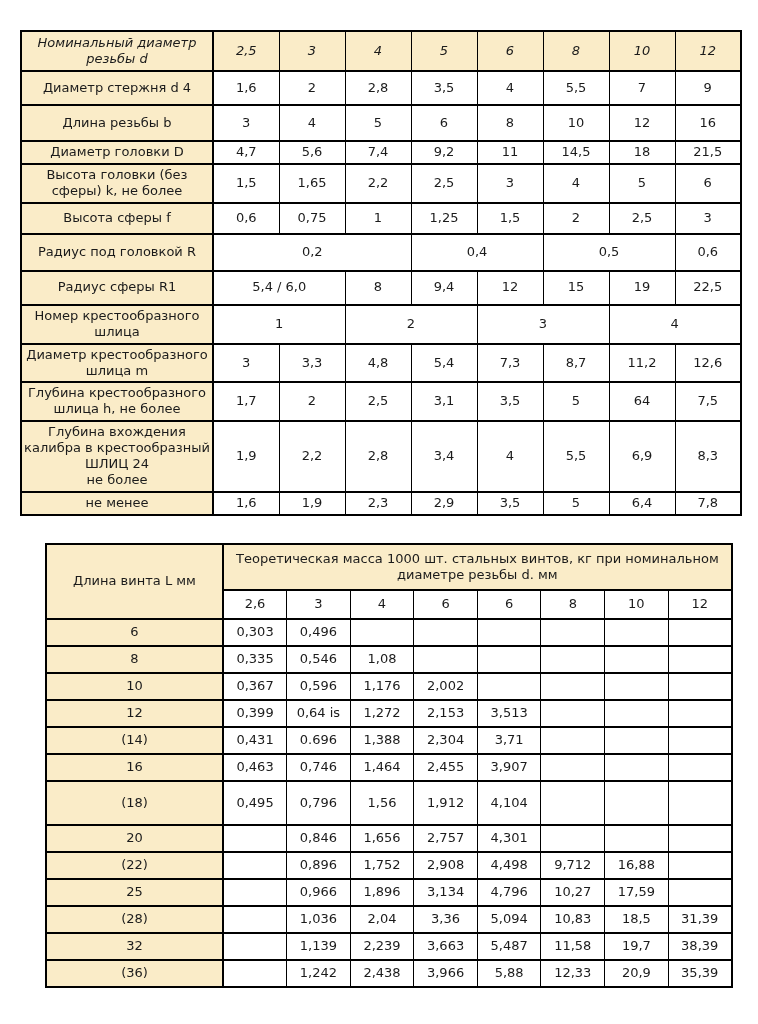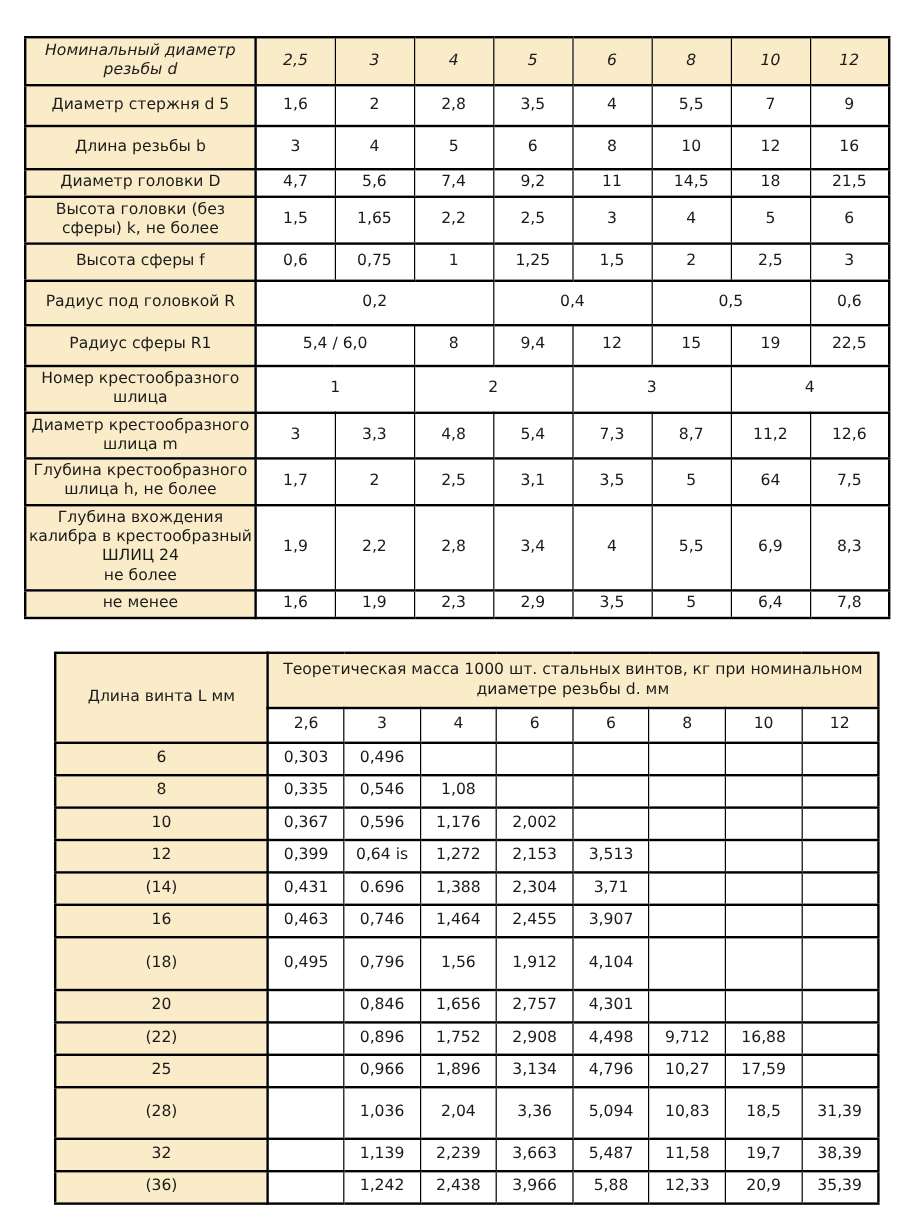--- a/index.html
+++ b/index.html
@@ -68,21 +68,21 @@
           <td>2,5</td>
           <td>3</td>
           <td>4</td>
           <td>5</td>
           <td>6</td>
           <td>8</td>
           <td>10</td>
           <td>12</td>
         </tr>
         <tr style="height: 34px;">
-          <td class="label">Диаметр стержня d 5</td>
+          <td class="label">Диаметр стержня d 4</td>
           <td>1,6</td>
           <td>2</td>
           <td>2,8</td>
           <td>3,5</td>
           <td>4</td>
           <td>5,5</td>
           <td>7</td>
           <td>9</td>
         </tr>
         <tr style="height: 36px;">
@@ -338,21 +338,21 @@
           <td class="label">25</td>
           <td></td>
           <td>0,966</td>
           <td>1,896</td>
           <td>3,134</td>
           <td>4,796</td>
           <td>10,27</td>
           <td>17,59</td>
           <td></td>
         </tr>
-        <tr style="height: 43px; border-radius: 11px;">
+        <tr style="height: 27px; border-radius: 11px;">
           <td class="label">(28)</td>
           <td></td>
           <td>1,036</td>
           <td>2,04</td>
           <td>3,36</td>
           <td>5,094</td>
           <td>10,83</td>
           <td>18,5</td>
           <td>31,39</td>
         </tr>

